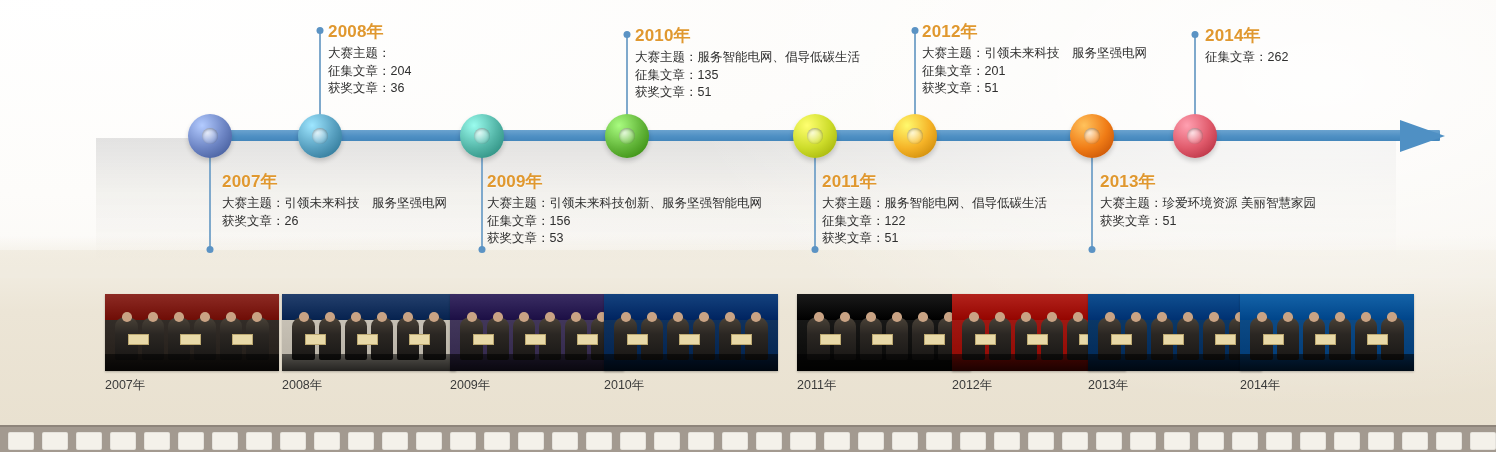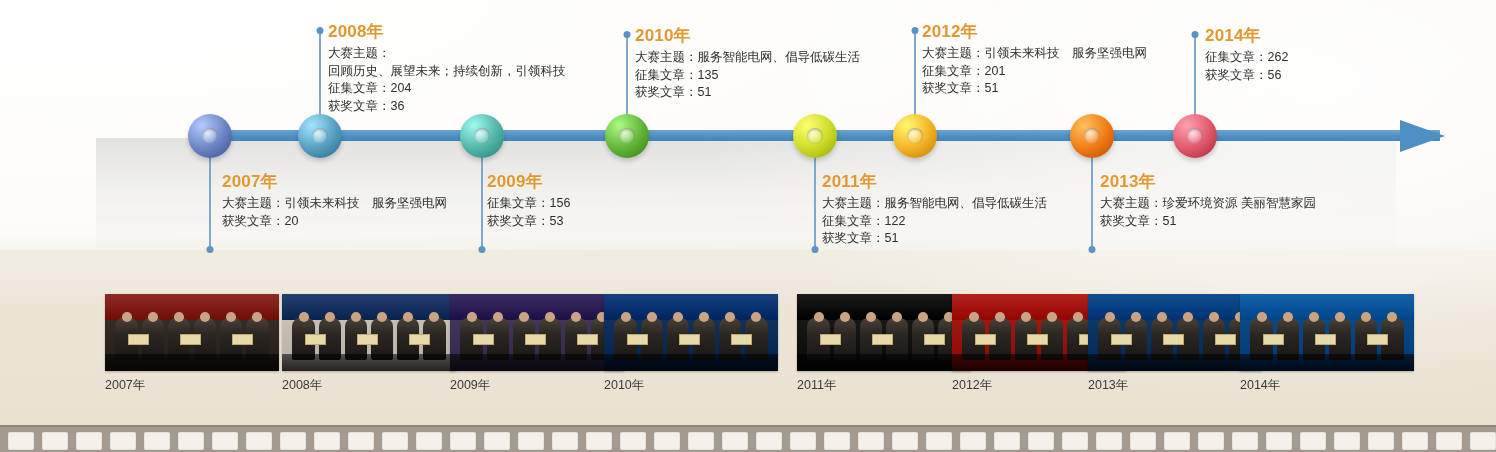--- a/index.html
+++ b/index.html
@@ -176,31 +176,31 @@
       <div class="node" style="left: 627px; top: 136px; background: radial-gradient(circle at 32% 26%, rgb(169, 252, 128) 0%, rgb(99, 182, 58) 52%, rgb(44, 127, 3) 100%);"></div>
       <div class="node" style="left: 815px; top: 136px; background: radial-gradient(circle at 32% 26%, rgb(255, 255, 112) 0%, rgb(205, 220, 42) 52%, rgb(150, 165, 0) 100%);"></div>
       <div class="node" style="left: 915px; top: 136px; background: radial-gradient(circle at 32% 26%, rgb(255, 249, 109) 0%, rgb(245, 179, 39) 52%, rgb(190, 124, 0) 100%);"></div>
       <div class="node" style="left: 1092px; top: 136px; background: radial-gradient(circle at 32% 26%, rgb(255, 194, 92) 0%, rgb(240, 124, 22) 52%, rgb(185, 69, 0) 100%);"></div>
       <div class="node" style="left: 1195px; top: 136px; background: radial-gradient(circle at 32% 26%, rgb(255, 160, 177) 0%, rgb(224, 90, 107) 52%, rgb(169, 35, 52) 100%);"></div>
     </div>
   <div id="entries">
       <div class="entry" style="left: 222px; top: 172px;">
         <div class="year">2007年</div>
         <div class="line">大赛主题：引领未来科技　服务坚强电网</div>
-        <div class="line">获奖文章：20</div>
+        <div class="line">获奖文章：26</div>
       </div>
       <div class="entry" style="left: 328px; top: 22px;">
         <div class="year">2008年</div>
         <div class="line">大赛主题：</div>
-        <div class="line">回顾历史、展望未来；持续创新，引领科技</div>
         <div class="line">征集文章：204</div>
         <div class="line">获奖文章：36</div>
       </div>
       <div class="entry" style="left: 487px; top: 172px;">
         <div class="year">2009年</div>
+        <div class="line">大赛主题：引领未来科技创新、服务坚强智能电网</div>
         <div class="line">征集文章：156</div>
         <div class="line">获奖文章：53</div>
       </div>
       <div class="entry" style="left: 635px; top: 26px;">
         <div class="year">2010年</div>
         <div class="line">大赛主题：服务智能电网、倡导低碳生活</div>
         <div class="line">征集文章：135</div>
         <div class="line">获奖文章：51</div>
       </div>
       <div class="entry" style="left: 822px; top: 172px;">
@@ -216,21 +216,20 @@
         <div class="line">获奖文章：51</div>
       </div>
       <div class="entry" style="left: 1100px; top: 172px;">
         <div class="year">2013年</div>
         <div class="line">大赛主题：珍爱环境资源 美丽智慧家园</div>
         <div class="line">获奖文章：51</div>
       </div>
       <div class="entry" style="left: 1205px; top: 26px;">
         <div class="year">2014年</div>
         <div class="line">征集文章：262</div>
-        <div class="line">获奖文章：56</div>
       </div>
     </div>
   <div id="gallery">
       <div class="photo-item" style="left: 105px; top: 294px;">
         <div class="photo">
           <div class="scene" style="background: linear-gradient(rgb(59, 53, 48) 0%, rgb(34, 28, 23) 100%);">
             <div class="banner" style="background: linear-gradient(rgb(141, 43, 36) 0%, rgb(111, 13, 6) 100%);"></div>
             <div class="people">
               <div class="p" style="left: 6%;"></div>
               <div class="p" style="left: 21%;"></div>

